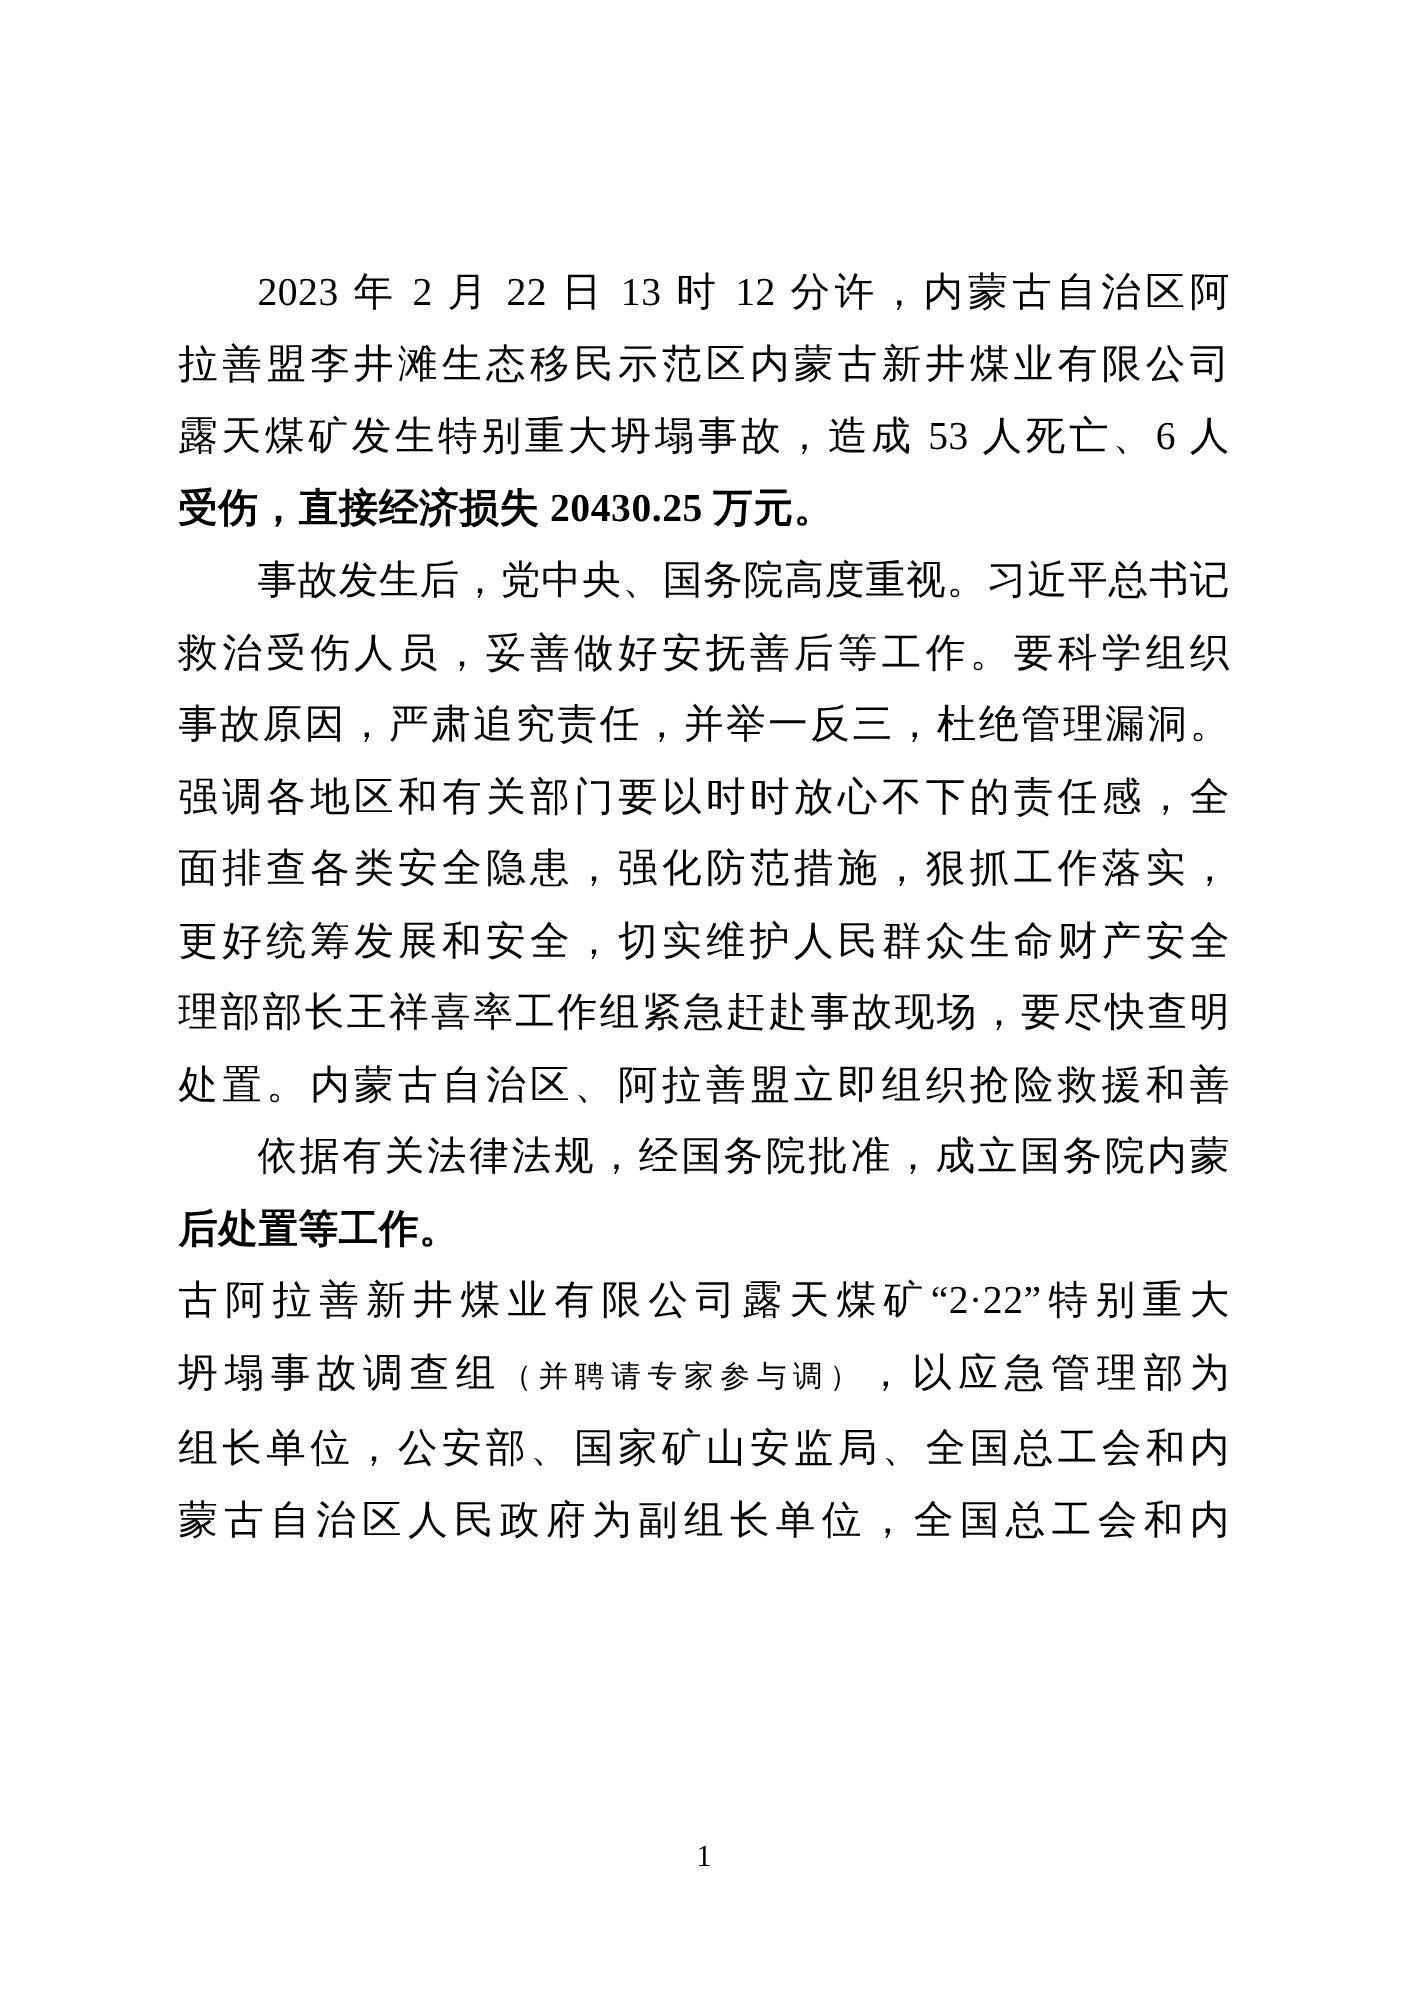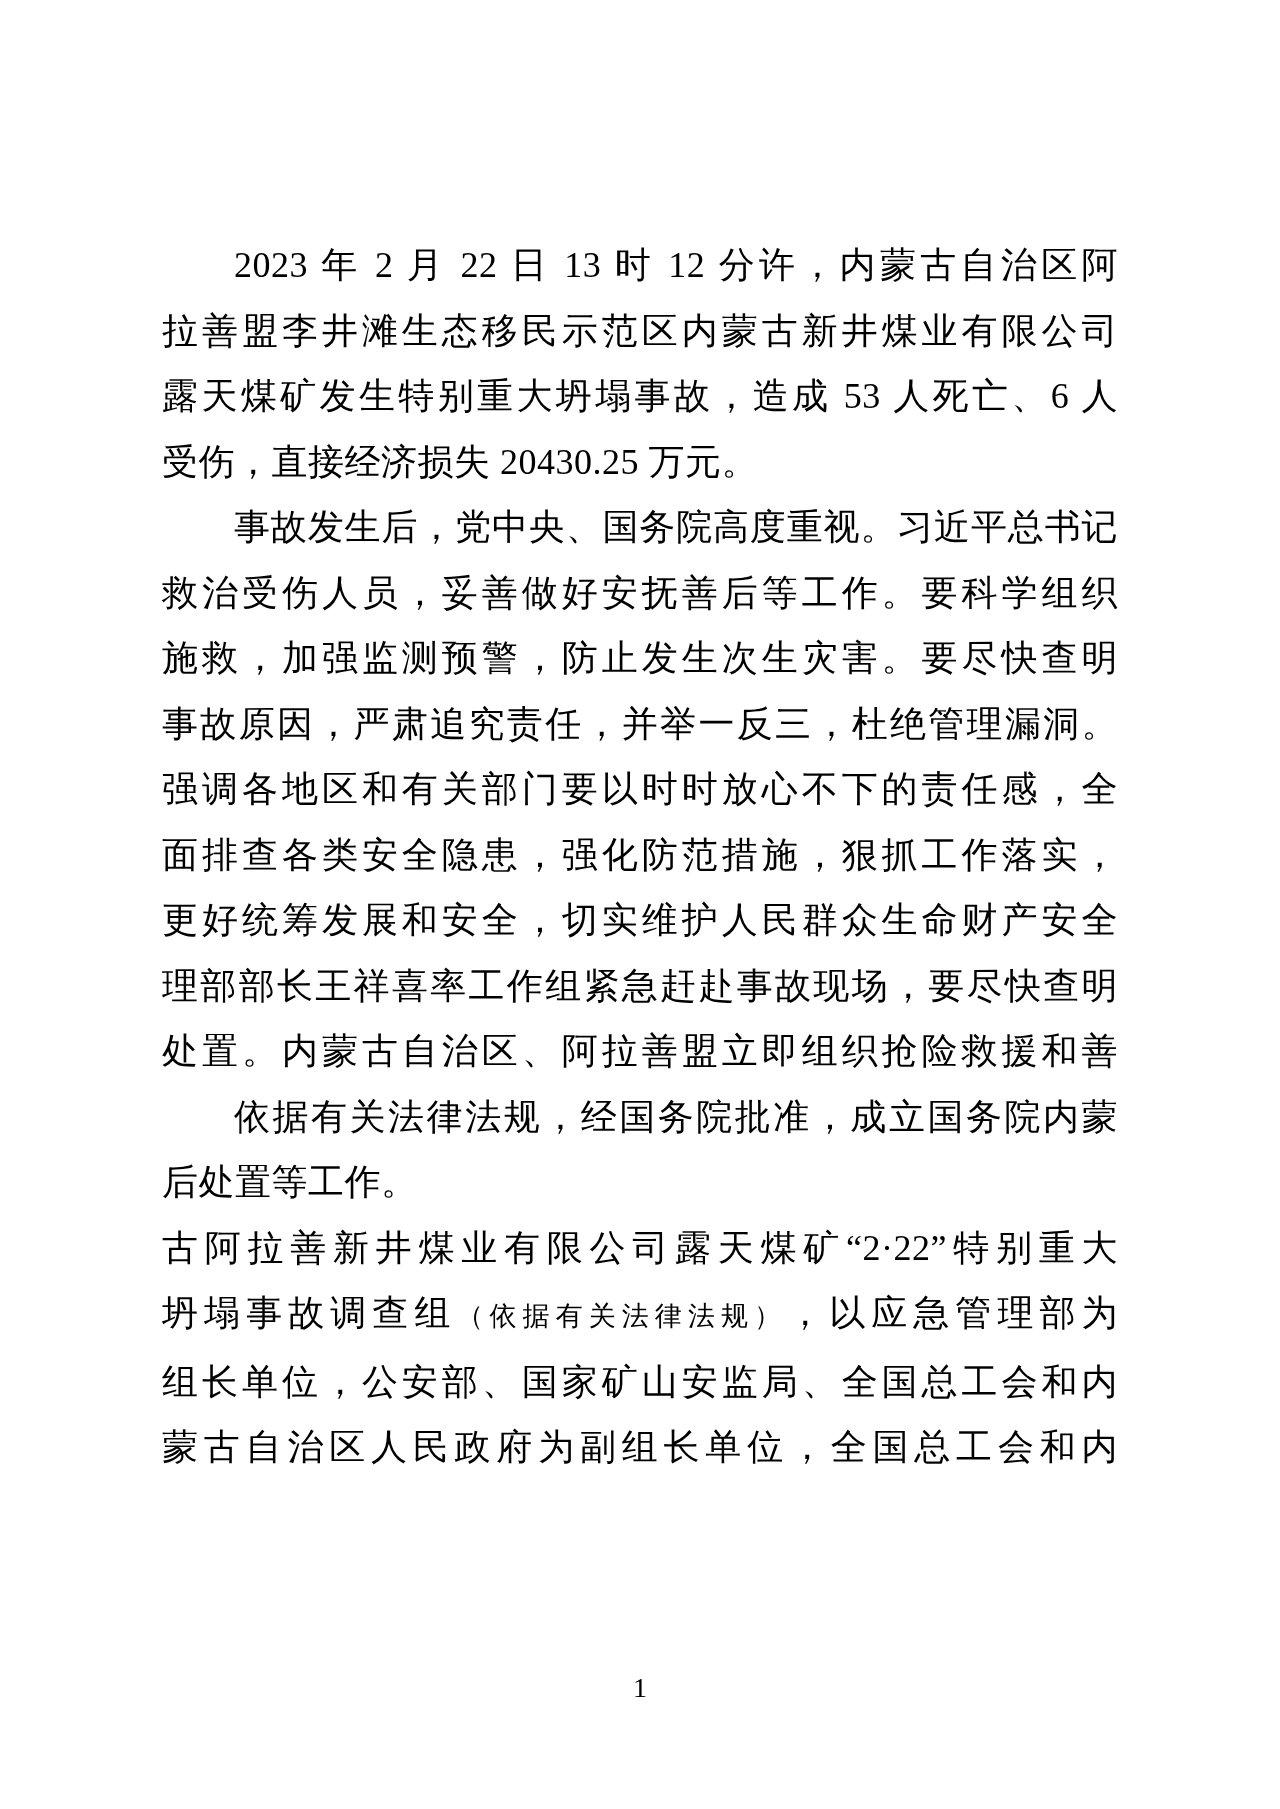--- a/index.html
+++ b/index.html
@@ -28,20 +28,21 @@
     color: #000000;
     text-align: justify;
     text-align-last: justify;
     letter-spacing: 0.5px;
   }
   .line.indent {
     text-indent: 2em;
   }
   .line.end {
     text-align-last: left;
+    font-weight: bold;
   }
   .seg-small {
     font-size: 27px;
   }
   .page-number {
     position: absolute;
     top: 1668px;
     left: 0;
     width: 100%;
     text-align: center;
@@ -54,28 +55,27 @@
 <body>
 
 <div class="page">
   <div class="body-text">
       <div class="line indent"><span>2023 年 2 月 22 日 13 时 12 分许，内蒙古自治区阿</span></div>
       <div class="line"><span>拉善盟李井滩生态移民示范区内蒙古新井煤业有限公司</span></div>
       <div class="line"><span>露天煤矿发生特别重大坍塌事故，造成 53 人死亡、6 人</span></div>
       <div class="line end"><span>受伤，直接经济损失 20430.25 万元。</span></div>
       <div class="line indent"><span>事故发生后，党中央、国务院高度重视。习近平总书记</span></div>
       <div class="line"><span>救治受伤人员，妥善做好安抚善后等工作。要科学组织</span></div>
-      <div class="line"><span>施救，加强监测预警，防止发生次生灾害。要尽快查明</span></div>
       <div class="line"><span>事故原因，严肃追究责任，并举一反三，杜绝管理漏洞。</span></div>
       <div class="line"><span>强调各地区和有关部门要以时时放心不下的责任感，全</span></div>
       <div class="line"><span>面排查各类安全隐患，强化防范措施，狠抓工作落实，</span></div>
       <div class="line"><span>更好统筹发展和安全，切实维护人民群众生命财产安全</span></div>
       <div class="line"><span>理部部长王祥喜率工作组紧急赶赴事故现场，要尽快查明</span></div>
       <div class="line"><span>处置。内蒙古自治区、阿拉善盟立即组织抢险救援和善</span></div>
       <div class="line indent"><span>依据有关法律法规，经国务院批准，成立国务院内蒙</span></div>
       <div class="line end"><span>后处置等工作。</span></div>
       <div class="line"><span>古阿拉善新井煤业有限公司露天煤矿“2·22”特别重大</span></div>
-      <div class="line"><span>坍塌事故调查组</span><span class="seg-small">（依据有关法律法规）</span><span>，以应急管理部为</span></div>
+      <div class="line"><span>坍塌事故调查组</span><span class="seg-small">（并聘请专家参与调）</span><span>，以应急管理部为</span></div>
       <div class="line"><span>组长单位，公安部、国家矿山安监局、全国总工会和内</span></div>
       <div class="line"><span>蒙古自治区人民政府为副组长单位，全国总工会和内</span></div>
     </div>
   <div class="page-number">1</div>
 </div>
 
 </body></html>

